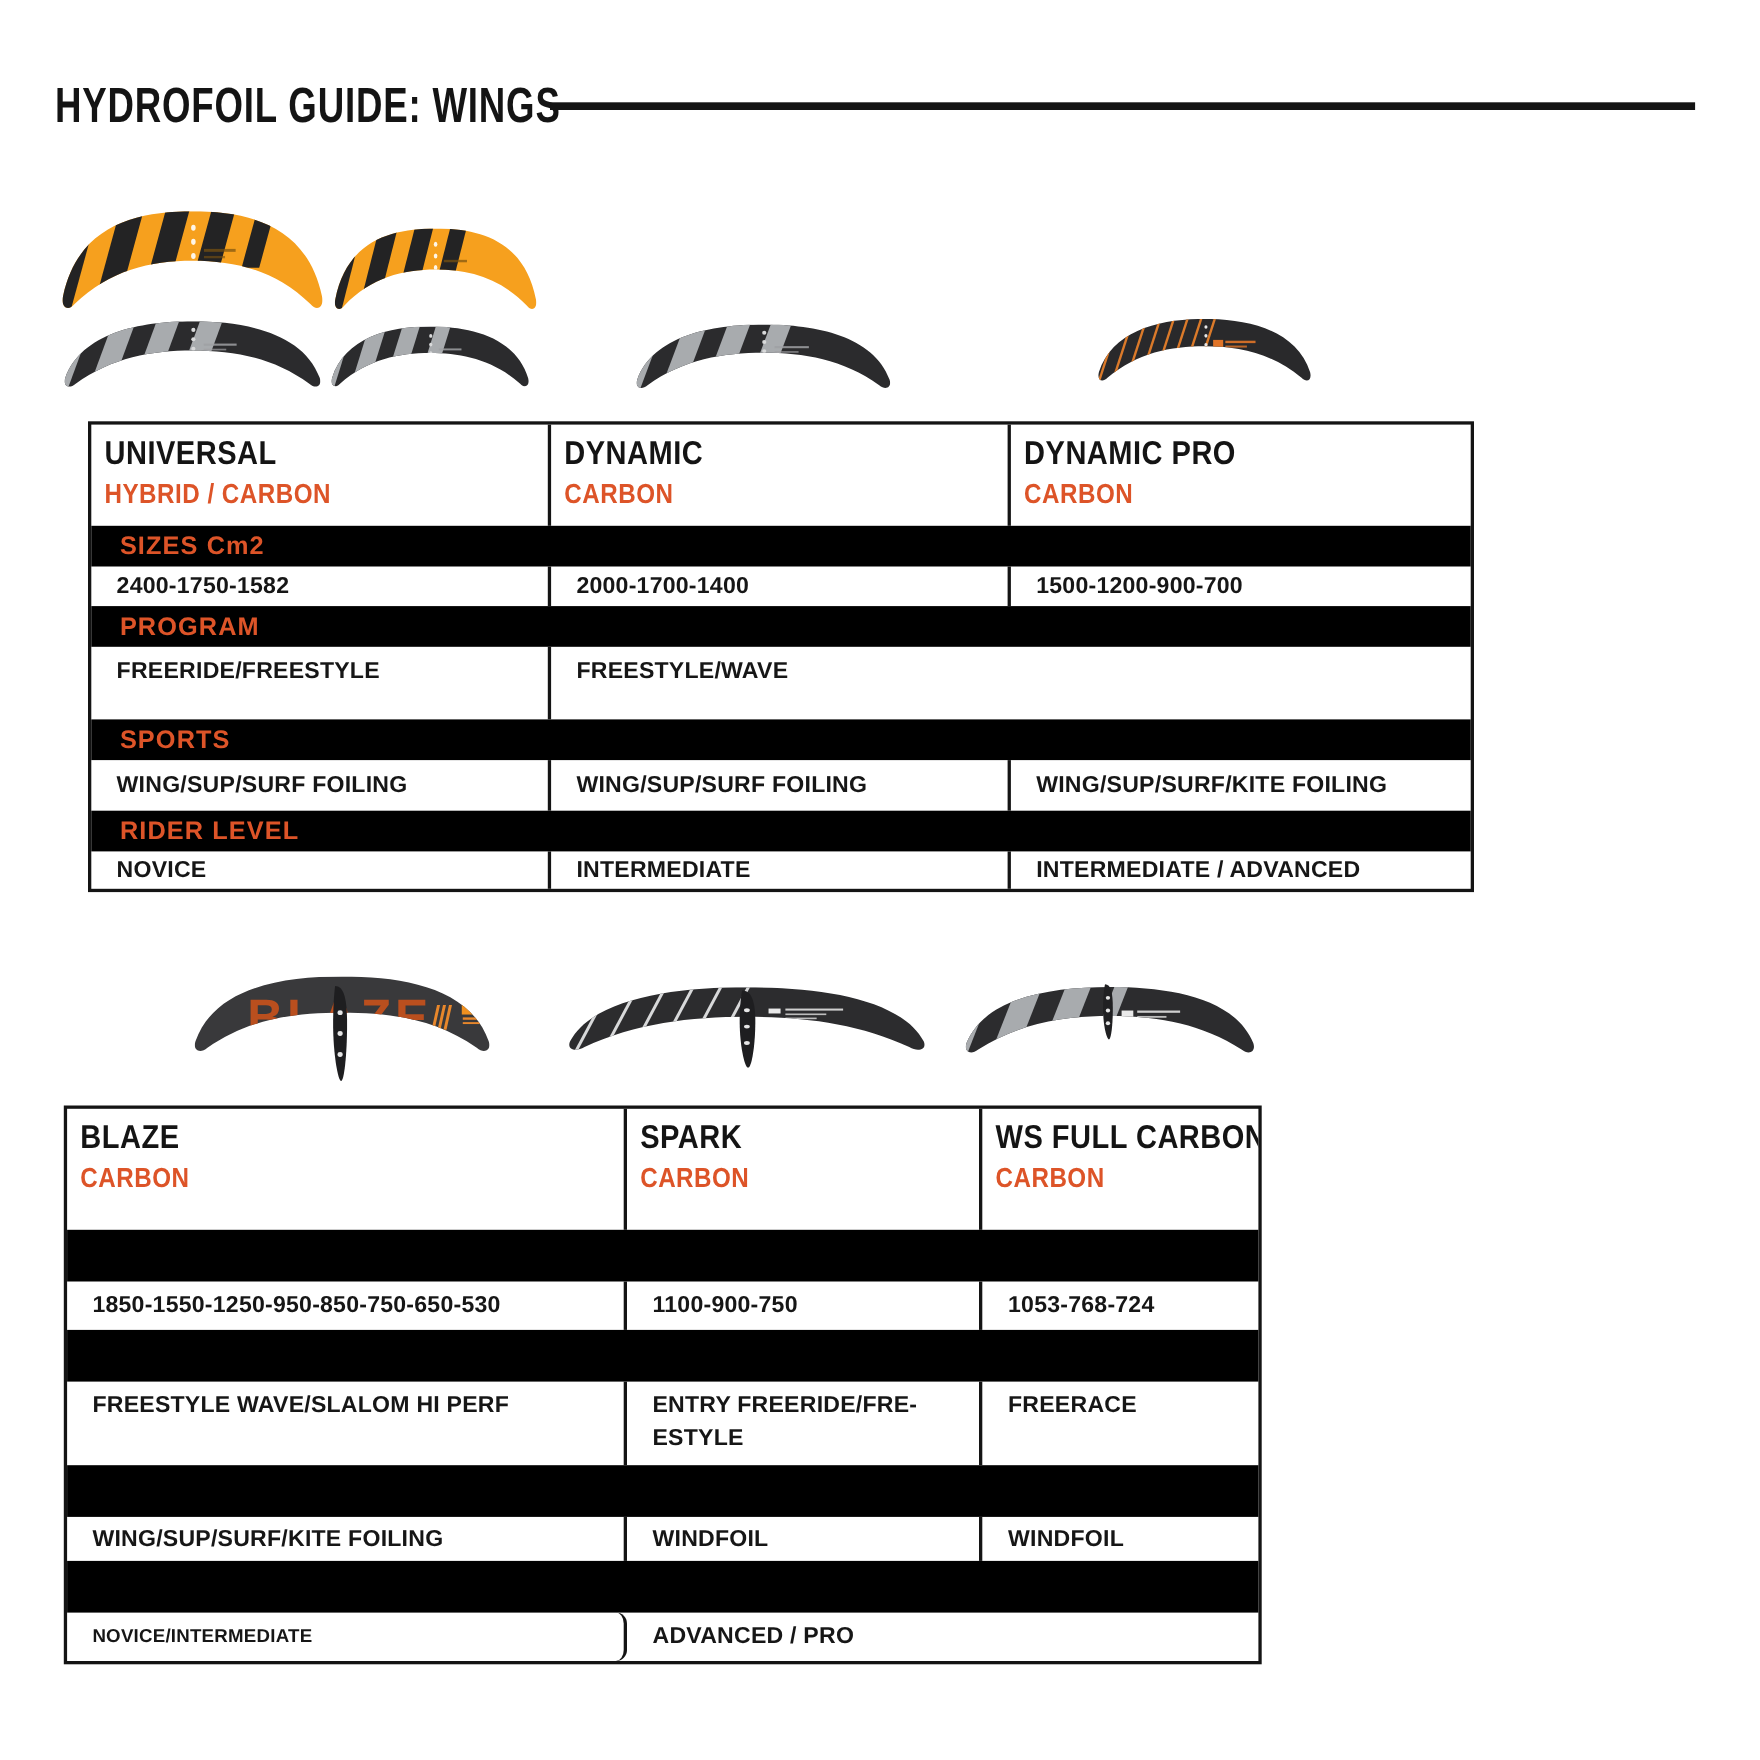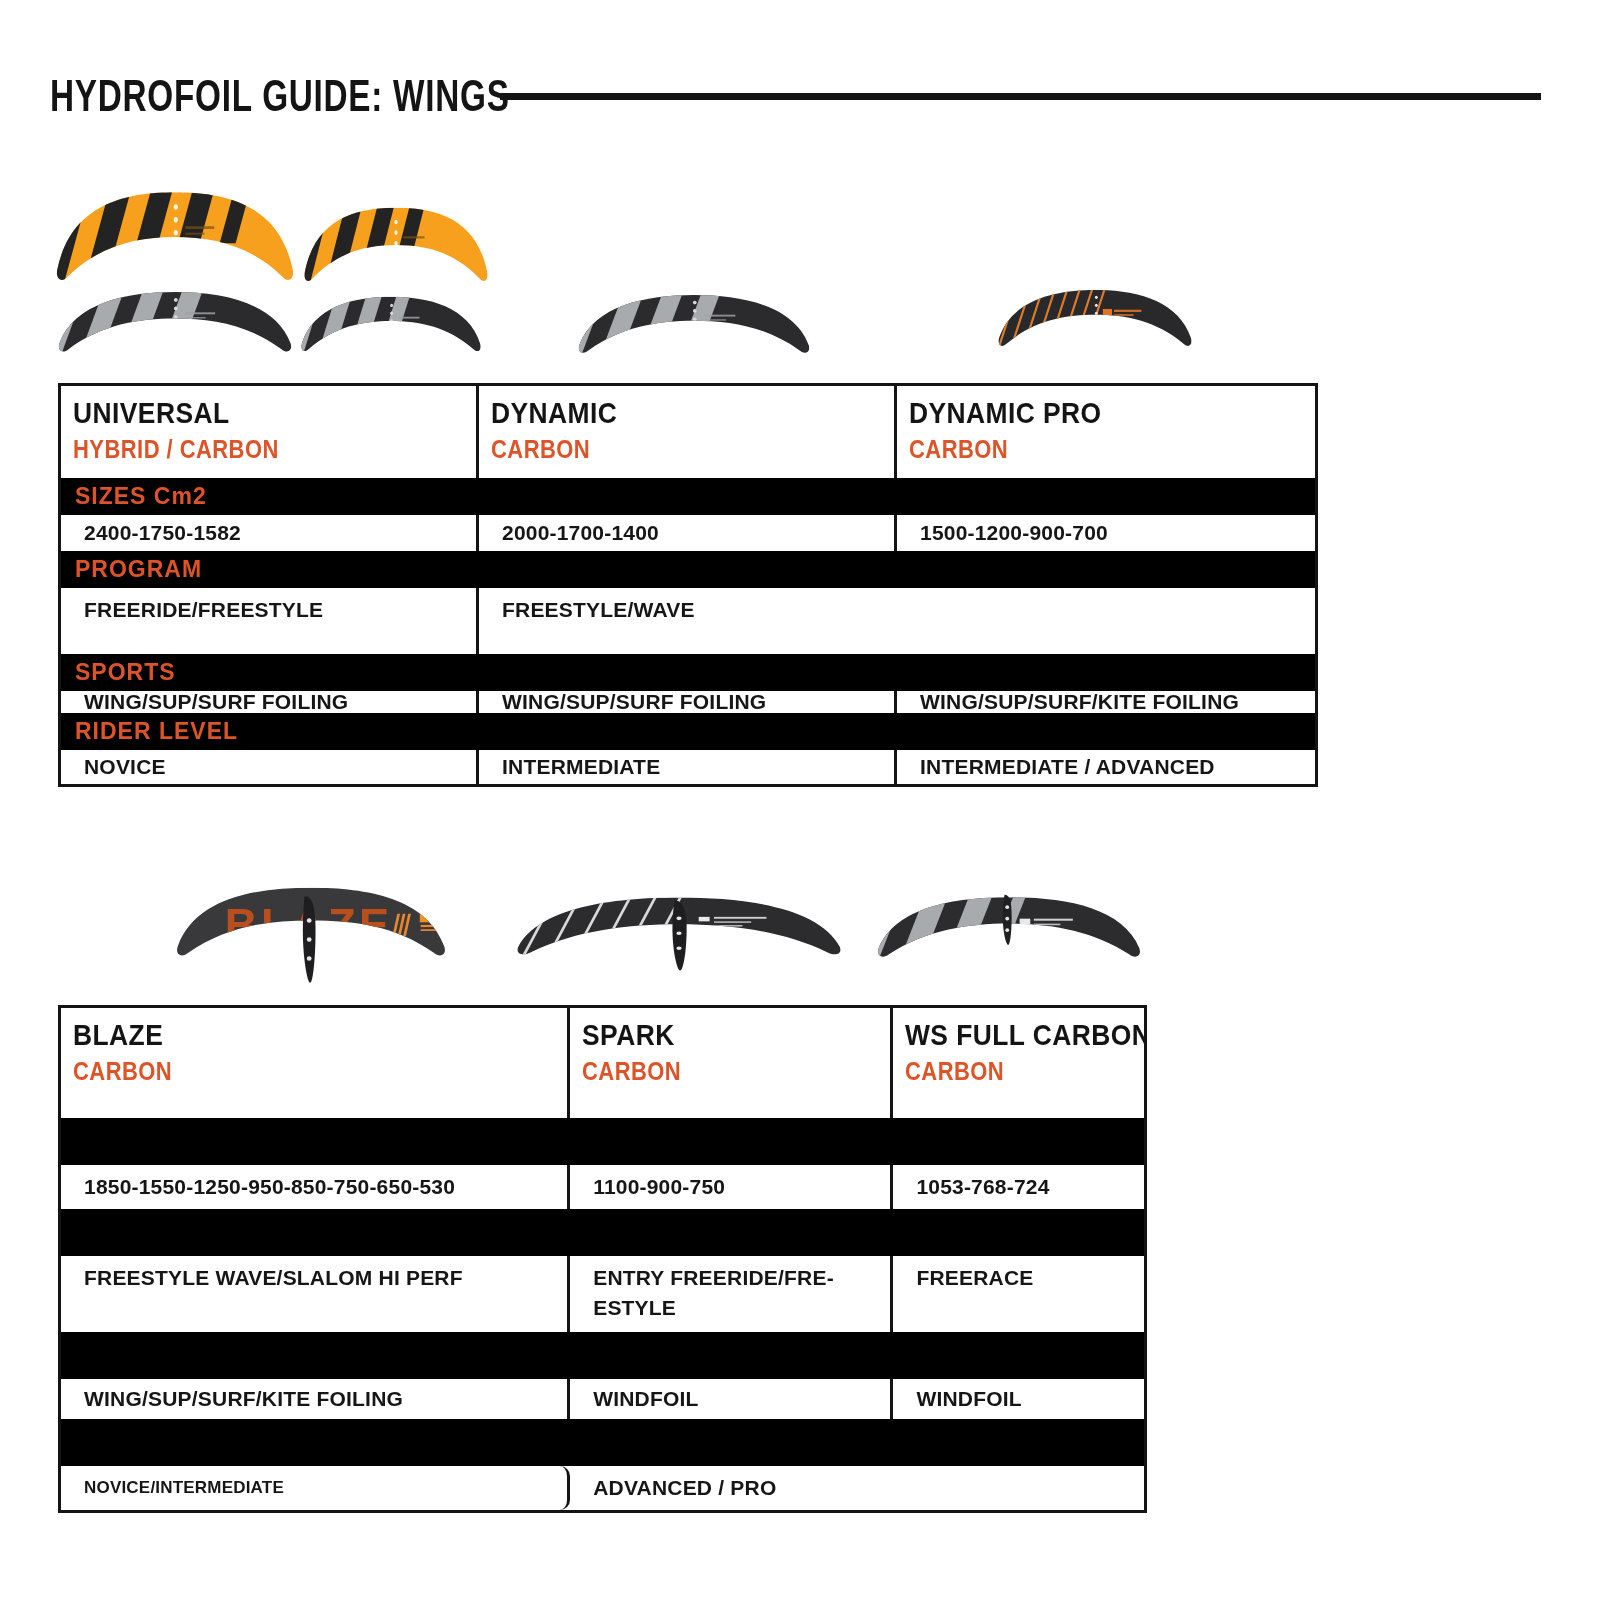--- a/index.html
+++ b/index.html
@@ -17,45 +17,45 @@
   .title-rule {
     position:absolute; left:500px; top:93px; width:1041px; height:7px; background:#141414;
   }
   
   .wing { position:absolute; }
   .wing svg { display:block; width:100%; height:100%; }
   
   .tbl {
     position:absolute; background:#fff; border:3px solid #141414; color:#161616;
   }
-  .tbl1 { left:58px; top:383px; width:1260px; }
+  .tbl1 { left:80px; top:383px; width:1260px; }
   .tbl2 { left:58px; top:1005px; width:1089px; }
   .row { display:grid; }
   .tbl1 .row { grid-template-columns:1fr 1fr 1fr; }
   .tbl2 .row { grid-template-columns:512fr 325fr 252fr; }
   .cell { border-right:3px solid #141414; padding:0 12px; overflow:hidden; }
   .cell:last-child { border-right:none; }
   .hrow { }
   .tbl1 .hrow { height:92px; }
   .tbl2 .hrow { height:110px; }
   .hcell { padding-top:10px; }
   .cname { font-size:30px; font-weight:700; color:#141414; letter-spacing:0.5px;
            transform:scaleX(0.88); transform-origin:left center; white-space:nowrap; }
   .cmat  { font-size:25px; font-weight:700; color:#DD5428; margin-top:5px; letter-spacing:0.5px;
            transform:scaleX(0.88); transform-origin:left center; white-space:nowrap; }
   .banner {
     background:#000; color:#DD5428; display:flex; align-items:center;
-    padding-left:14px; font-weight:700; font-size:23px; letter-spacing:1px;
+    padding-left:26px; font-weight:700; font-size:23px; letter-spacing:1px;
   }
   .tbl1 .banner { height:37px; }
   .tbl2 .banner { height:47px; }
   .vrow .cell { display:flex; align-items:center; font-weight:700; font-size:21px;
                 letter-spacing:0.2px; white-space:pre-line;padding-left:23px; }
   .vrow.tall .cell { align-items:flex-start; padding-top:7px; line-height:1.45; }
-  .r-sz1 { height:36px; } .r-pg1 { height:66px; } .r-sp1 { height:22px; } .r-rl1 { height:34px; }
+  .r-sz1 { height:36px; } .r-pg1 { height:66px; } .r-sp1 { height:46px; } .r-rl1 { height:34px; }
   .r-sz2 { height:44px;text-align:center; } .r-pg2 { height:76px;border-radius:30px; } .r-sp2 { height:40px; } .r-rl2 { height:44px; }
   .small-txt { font-size:17px !important;border-radius:10px; }
 </style>
 </head>
 <body>
 
 <div class="page">
 
   <div class="title">HYDROFOIL GUIDE: WINGS</div>
   <div class="title-rule"></div>

